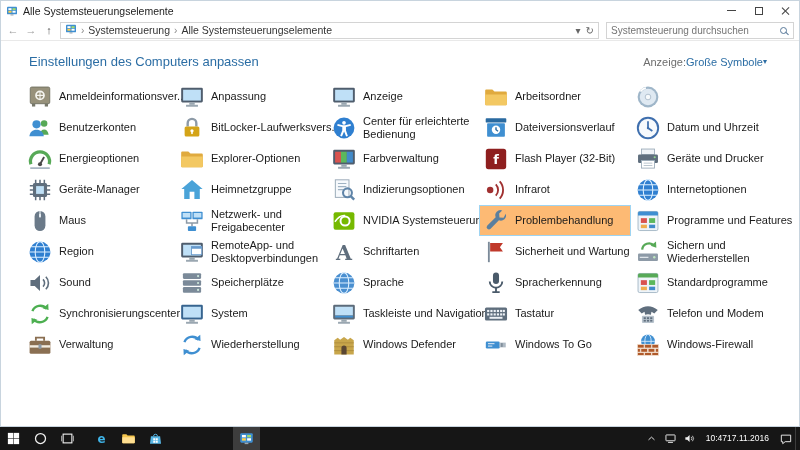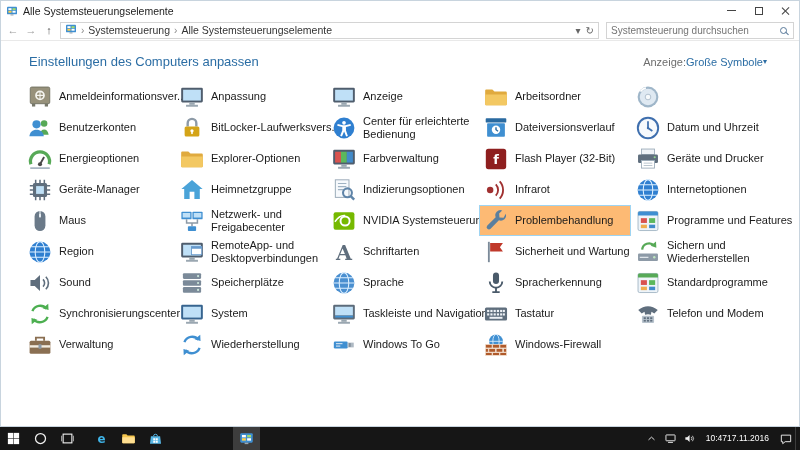--- a/index.html
+++ b/index.html
@@ -593,20 +593,30 @@
             <path d="M19.6 2.6l.3 5.8-5.5-1.8z" fill="#3f8fd1"></path>
             <path d="M19 14.6A7.6 7.6 0 0 1 6 16.8" fill="none" stroke="#3f8fd1" stroke-width="2.2"></path>
             <path d="M4.4 21.4l-.3-5.8 5.5 1.8z" fill="#3f8fd1"></path>
           </svg>
         </span>
         <span class="cpl-label">Wiederherstellung</span>
       </div>
       <div class="cpl-item">
         <span class="cpl-icon">
           <svg viewBox="0 0 24 24" width="26" height="26">
+            <path d="M3 20.8V7.6l3.2-2.2 2.2 1.7L12 4.6l3.6 2.5 2.2-1.7L21 7.6v13.2z" fill="#c8a64b"></path>
+            <path d="M3 10h18M3 13.6h18M3 17.2h18" stroke="#a8873a" stroke-width="0.7"></path>
+            <path d="M9.6 20.8v-6a2.4 2.4 0 0 1 4.8 0v6z" fill="#5a4632"></path>
+          </svg>
+        </span>
+        <span class="cpl-label">Windows Defender</span>
+      </div>
+      <div class="cpl-item">
+        <span class="cpl-icon">
+          <svg viewBox="0 0 24 24" width="26" height="26">
             <rect x="2.6" y="8.8" width="12.8" height="6.4" rx="1.2" fill="#3f8fd1"></rect>
             <rect x="15.4" y="9.8" width="5.6" height="4.4" fill="#aeb9c3"></rect>
             <rect x="16.6" y="10.6" width="1.6" height="1" fill="#5f6e7d"></rect>
             <rect x="16.6" y="12.4" width="1.6" height="1" fill="#5f6e7d"></rect>
             <path d="M4.6 10.8h6M4.6 13h4" stroke="#eef2f6" stroke-width="0.9"></path>
           </svg>
         </span>
         <span class="cpl-label">Windows To Go</span>
       </div>
       <div class="cpl-item">

